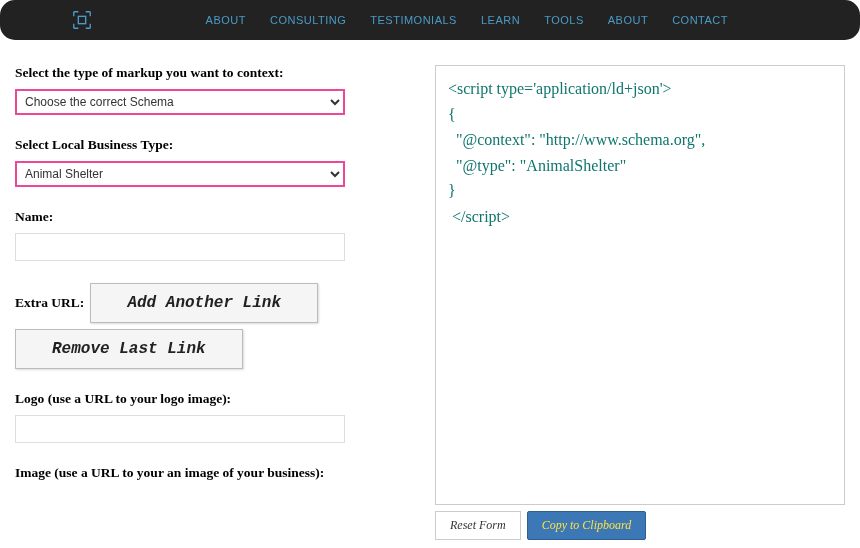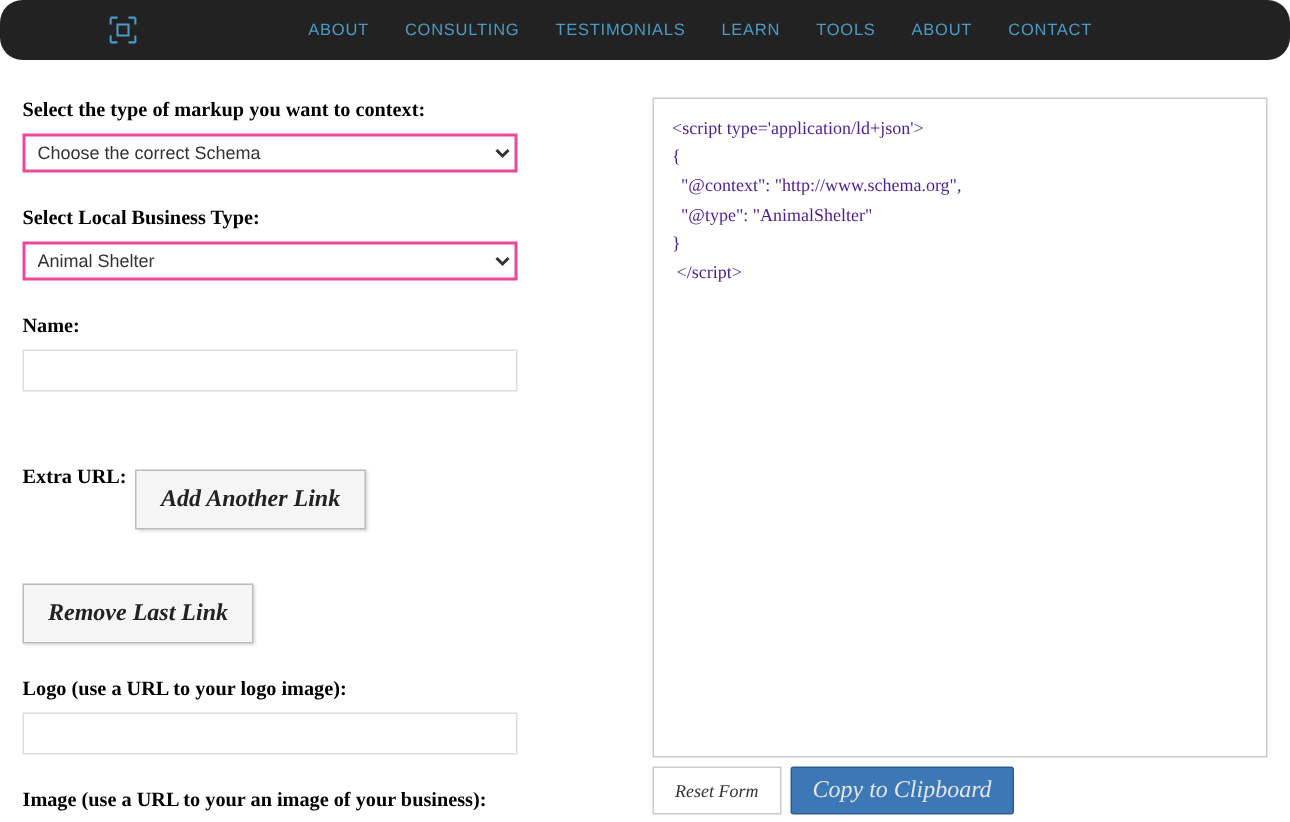--- a/index.html
+++ b/index.html
@@ -23,41 +23,40 @@
   }
   input.form-control {
     width: 100%; height: 28px; border: 1px solid #ddd; background: #fff;
     font-size: 12px; padding: 4px 6px;
   }
   
   .extra-url-row { display: flex; align-items: center; flex-wrap: wrap; gap: 6px; margin-bottom: 22px; }
   .extra-url-label { font-weight: bold; font-family: Georgia, serif; font-size: 13.5px; }
   
   .btn-gray {
-    background: #f5f5f5; border: 1px solid #bbb; padding: 10px 16px;
-    font-family: Liberation Serif, serif; font-style: italic; font-weight: bold;
+    background: #f5f5f5; border: 1px solid #bbb; padding: 10px 36px;
+    font-family: Liberation Mono, monospace; font-style: italic; font-weight: bold;
     font-size: 16px; cursor: pointer; box-shadow: 1px 1px 2px rgba(0,0,0,0.15);
     color: #222;
-    margin-top: 30px;
   }
   
   .output-box {
     border: 1px solid #ccc; background: #fff; padding: 10px 12px;
-    font-family: Georgia, "Times New Roman", serif; font-size: 12px;
-    color: #4c1d95; min-height: 440px; white-space: pre; line-height: 1.6;
+    font-family: Georgia, "Times New Roman", serif; font-size: 16px;
+    color: #0f766e; min-height: 440px; white-space: pre; line-height: 1.6;
   }
   
   .output-actions { display: flex; gap: 6px; margin-top: 6px; }
   .btn-outline {
     background: #fff; border: 1px solid #ccc; padding: 6px 14px;
     font-style: italic; font-family: Georgia, serif; font-size: 12px; cursor: pointer; color: #333;
   }
   .btn-primary {
     background: #3b78b5; border: 1px solid #2e5e91; padding: 6px 14px;
-    font-style: italic; font-family: Georgia, serif; font-size: 16px; cursor: pointer; color: #e5e5e5;
+    font-style: italic; font-family: Georgia, serif; font-size: 12px; cursor: pointer; color: #fde047;
     border-radius: 2px;
     text-align: right;
   }
 </style>
 </head>
 <body>
 
 <div class="navbar">
   <div class="navbar-logo">
     <svg width="22" height="22" viewBox="0 0 24 24" fill="none" stroke="#4a9bc7" stroke-width="1.5">

